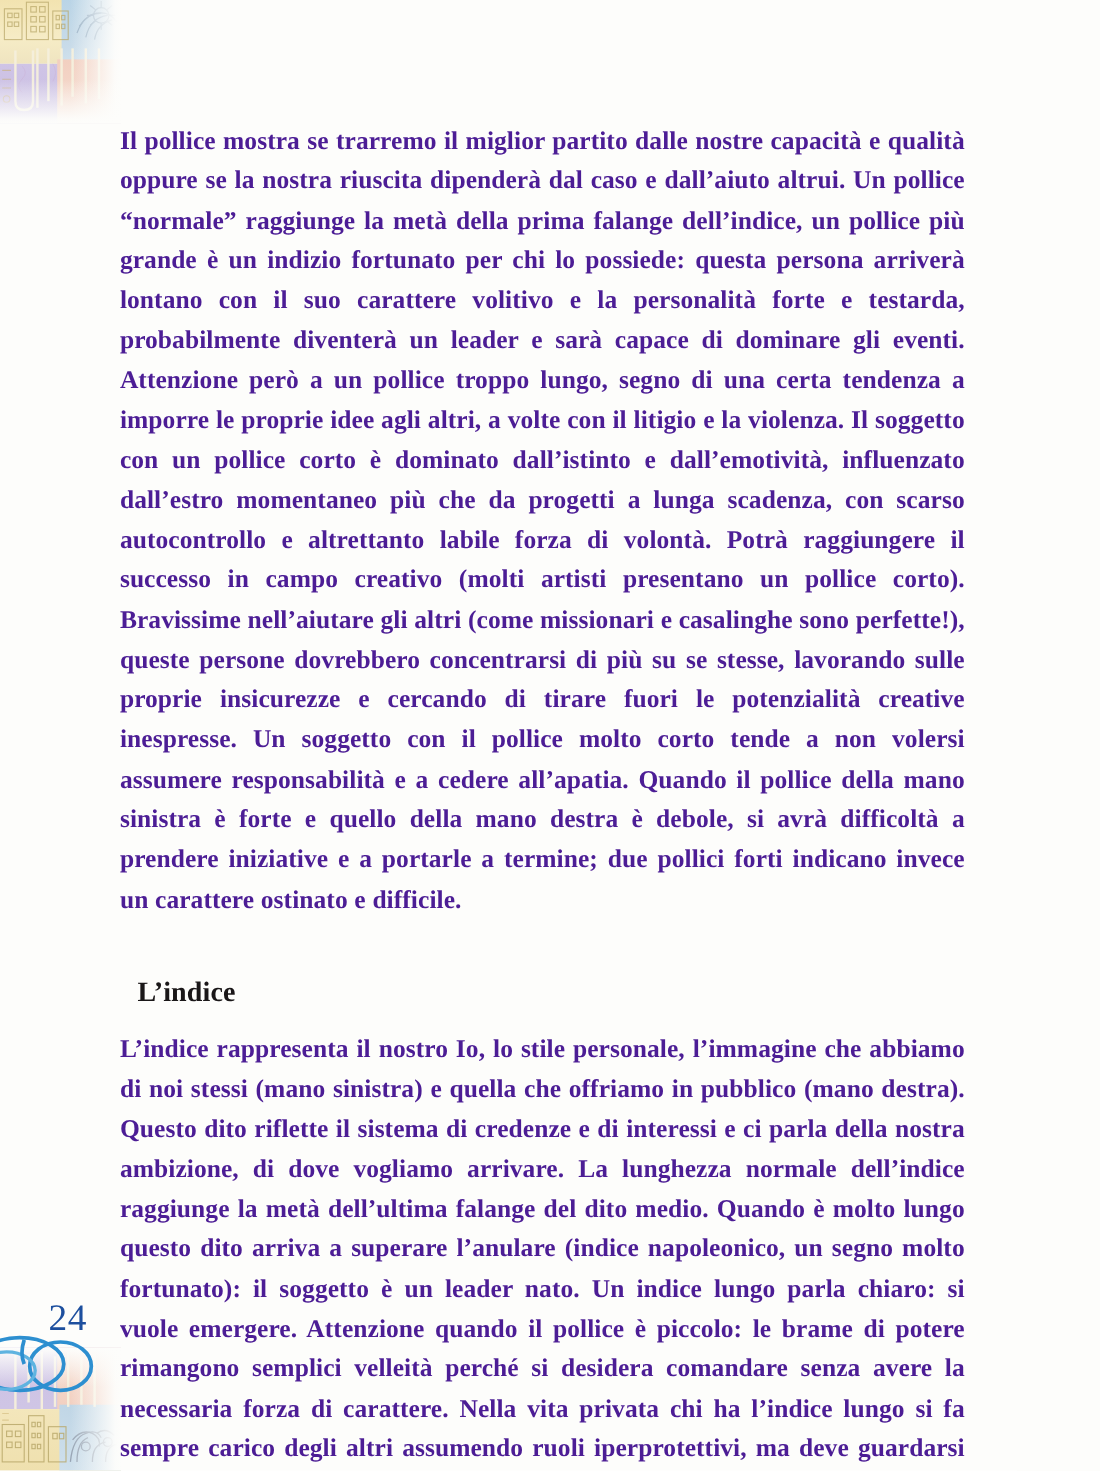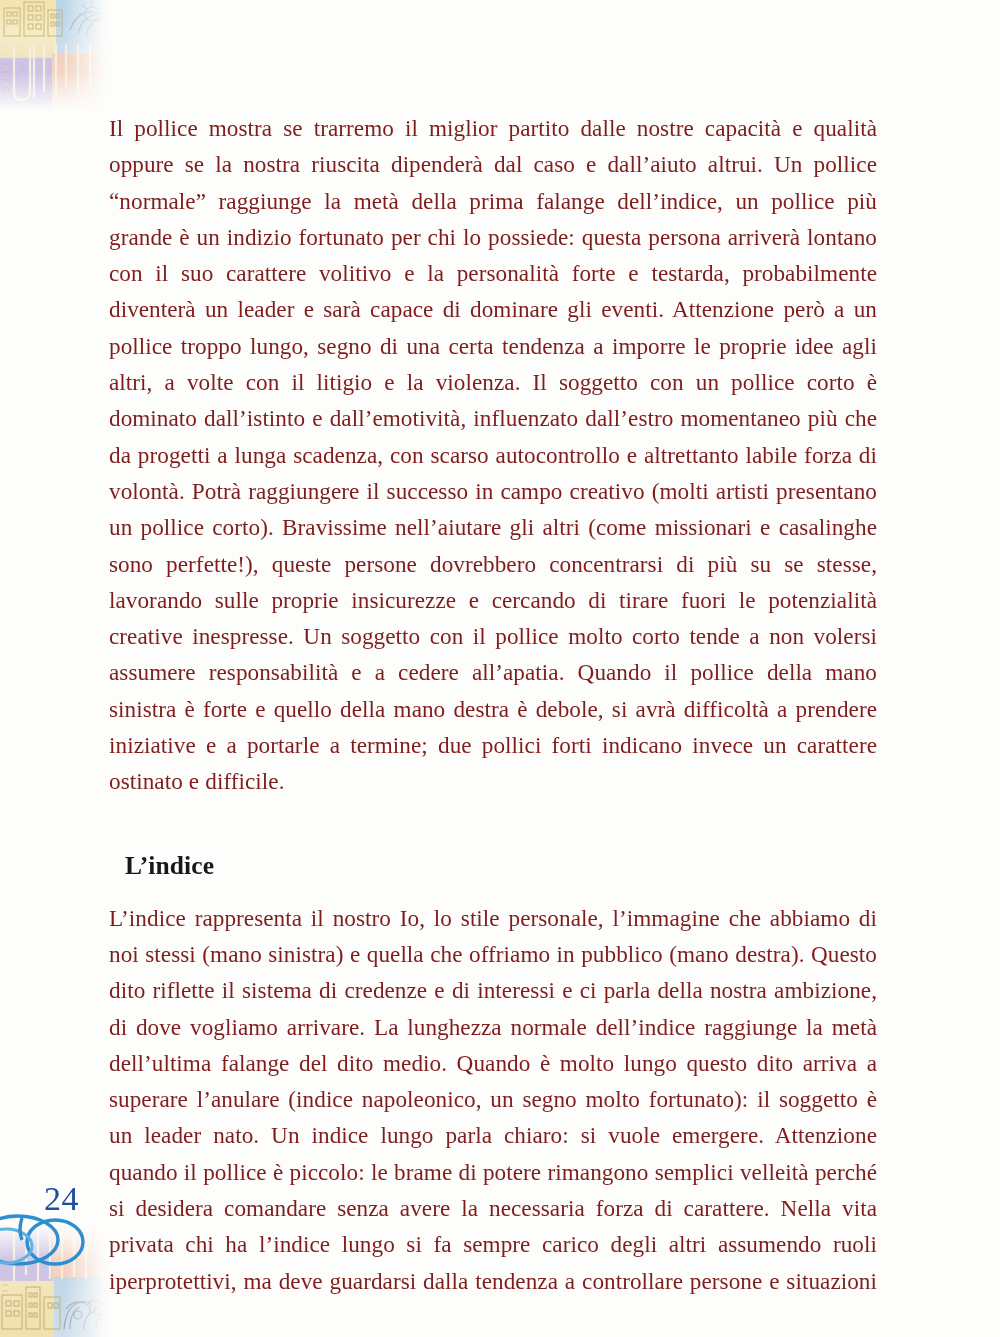--- a/index.html
+++ b/index.html
@@ -113,27 +113,28 @@
   .content {
     position: absolute;
     left: 109px;
     top: 110px;
     width: 768px;
   }
   p.body {
     margin: 0;
     font-size: 23.2px;
     line-height: 36.3px;
-    color: #7f1d1d;
+    color: #4c1d95;
     text-align: justify;
     text-justify: inter-word;
     -webkit-hyphens: none;
     hyphens: none;
     letter-spacing: 0.05px;
     word-spacing: 0.2px;
+    font-weight: bold;
   }
   p.body.last-open {
     text-align: justify;
   }
   p.body.last-open::after {
     content: "";
     display: inline-block;
     width: 100%;
   }
   h2.section-head {

